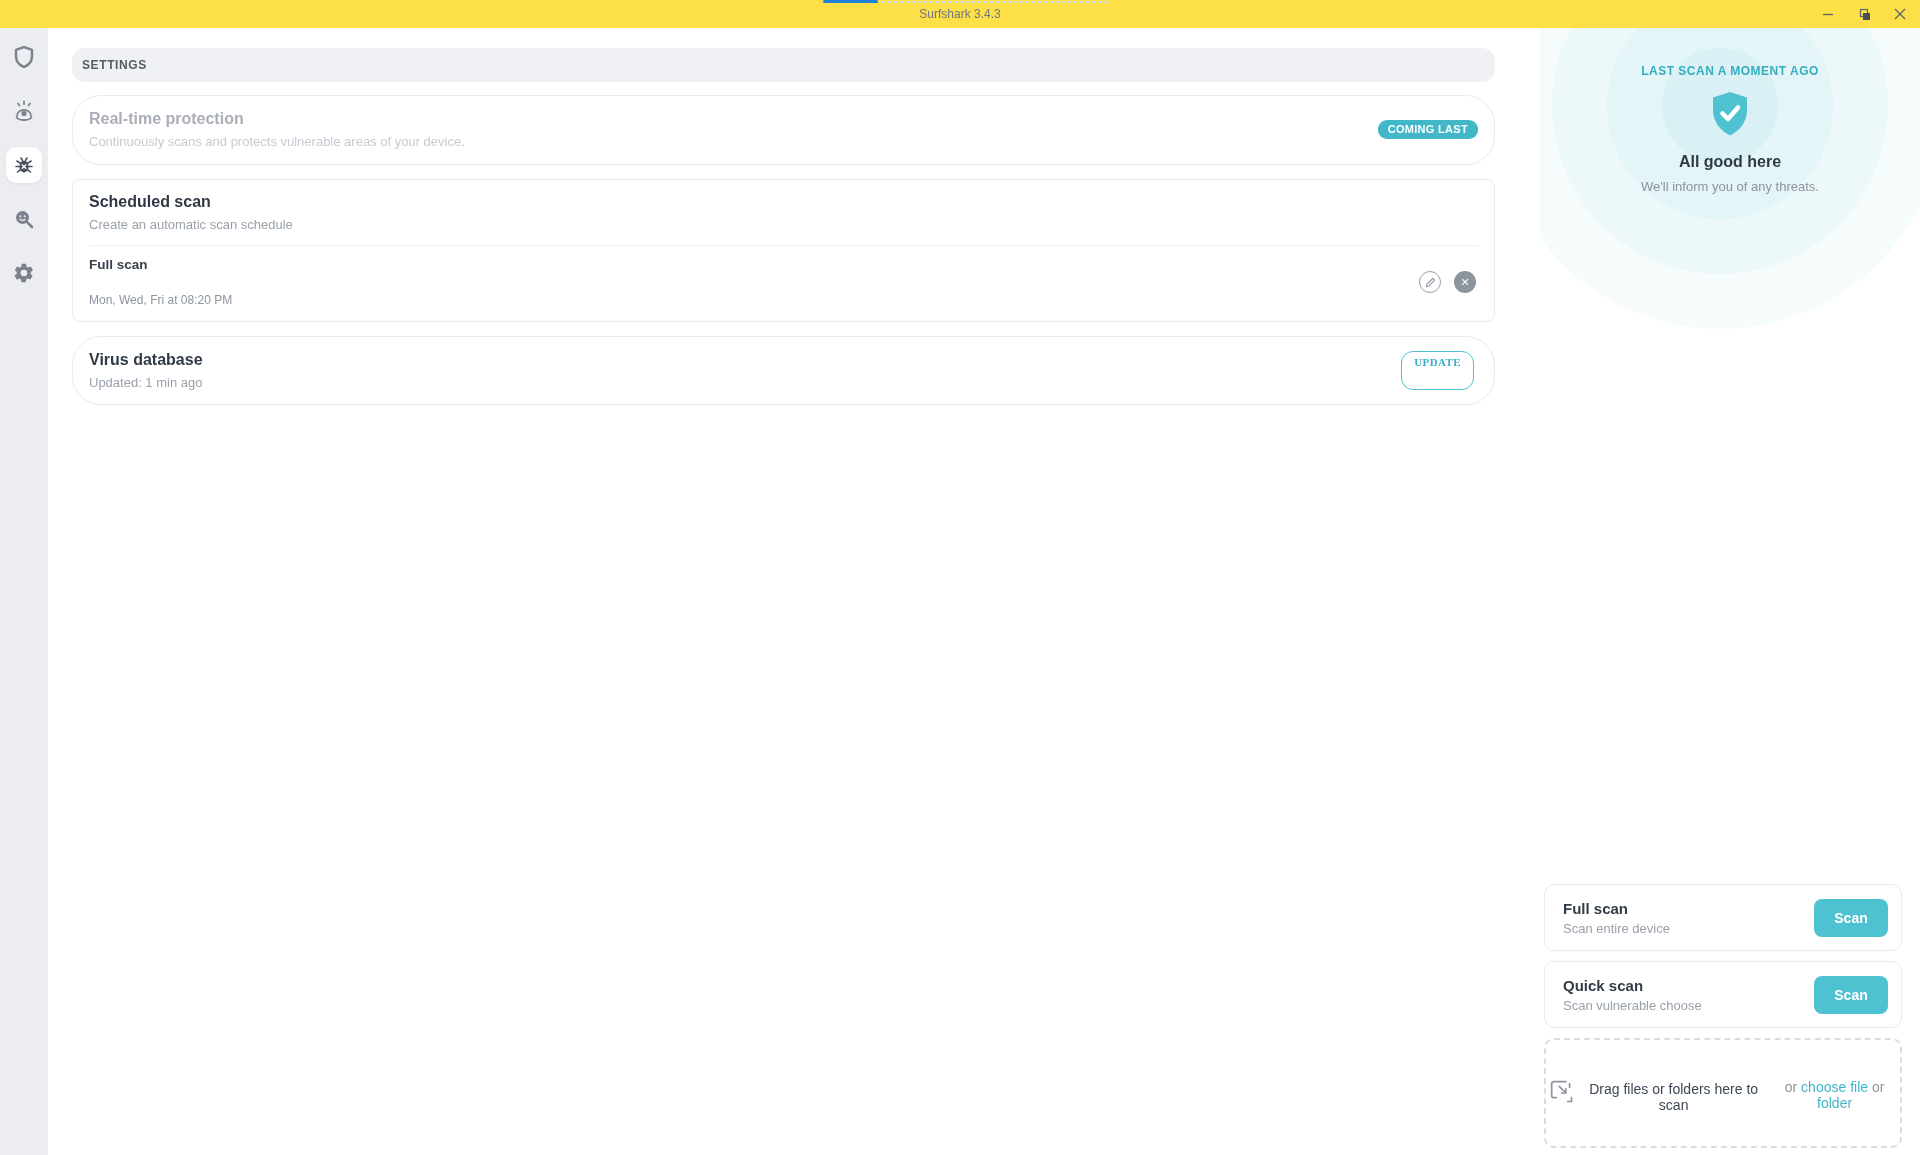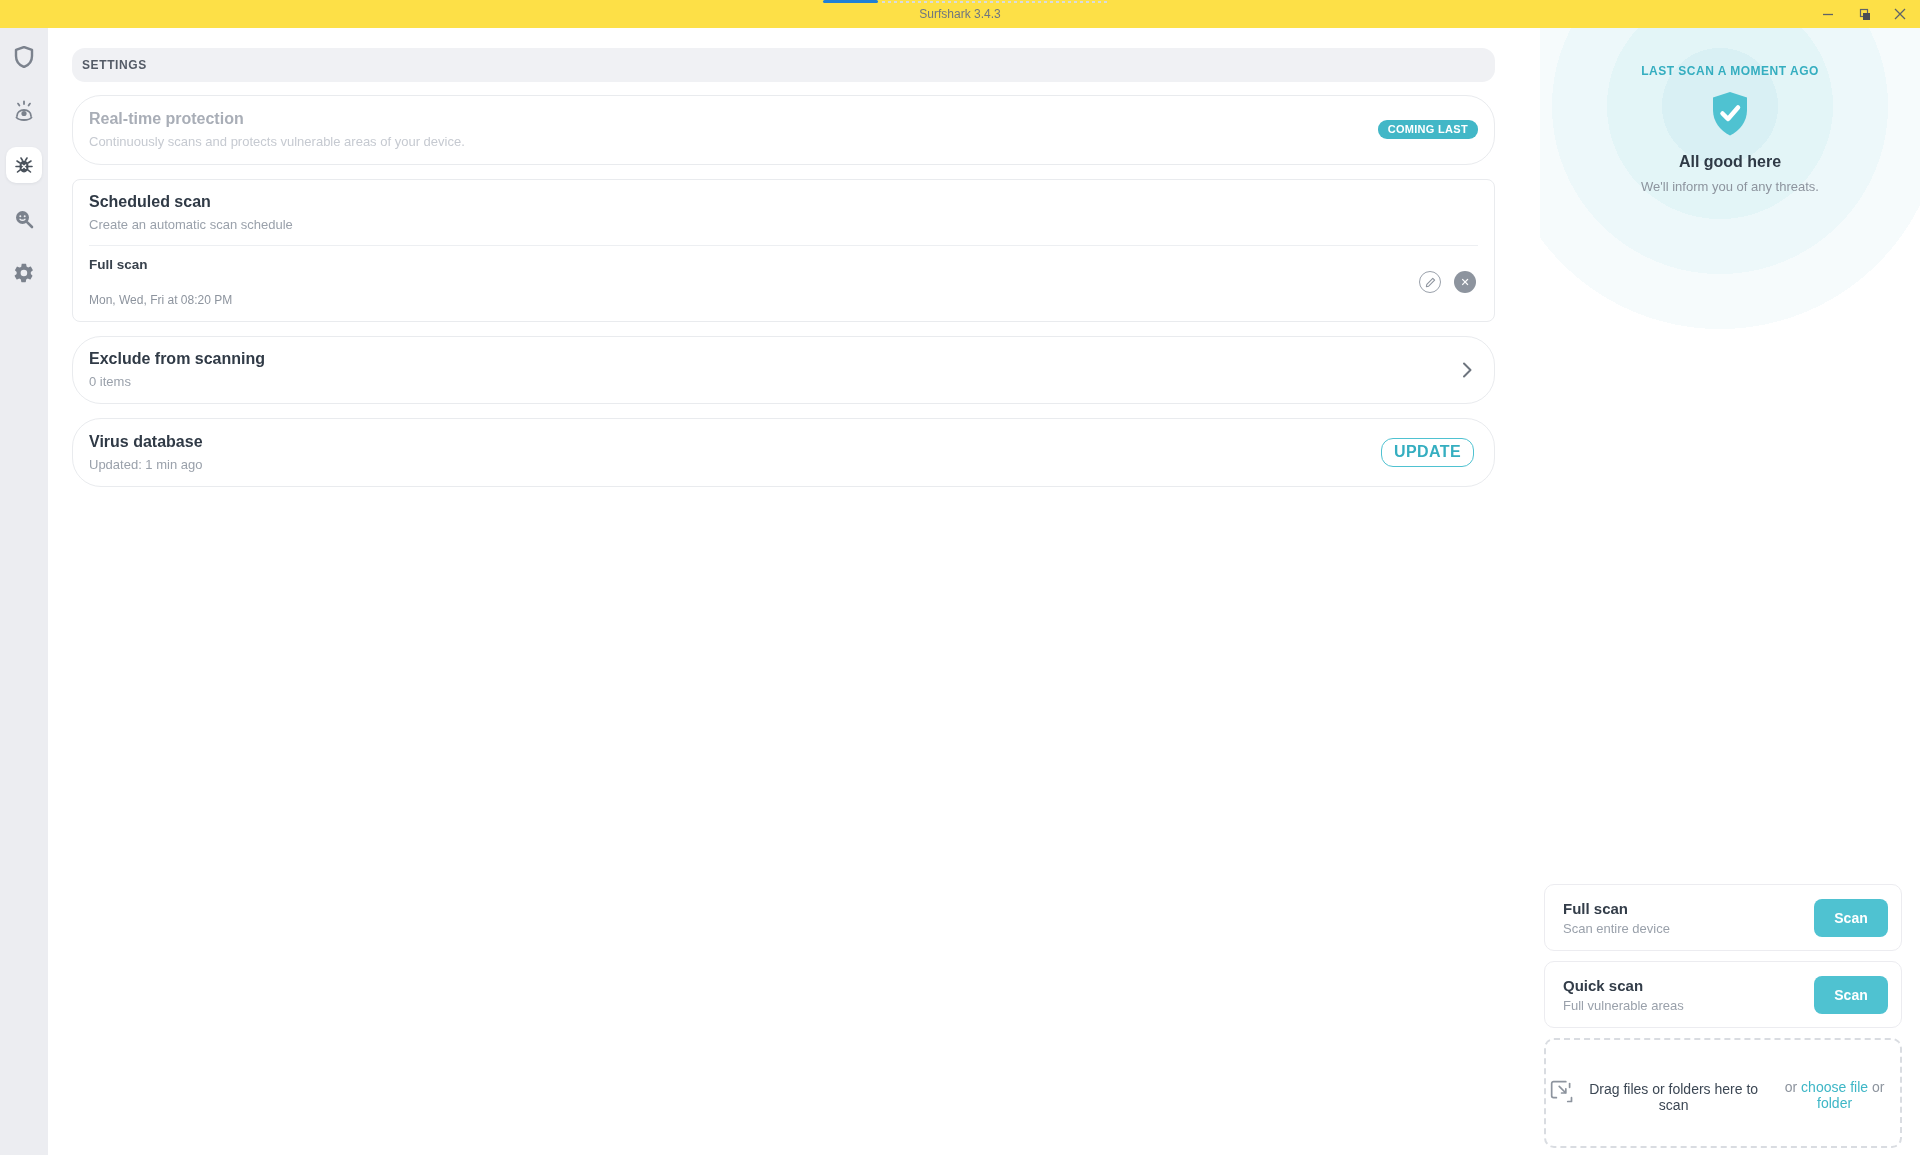--- a/index.html
+++ b/index.html
@@ -105,24 +105,24 @@
     width: 22px; height: 22px; border-radius: 50%;
     background: #8d949e; color: #ffffff;
     display: flex; align-items: center; justify-content: center;
     font-size: 11px; font-weight: bold; cursor: pointer;
   }
 
   .chevron { display: flex; align-items: center; padding-right: 6px; color: #6d747e; }
 
   .btn-update {
     background: #fff; border: 1.5px solid #4fc2d1; color: #35aec0;
-    font-size: 16px; font-weight: bold; letter-spacing: .4px;
-    padding: 4px 12px 5px; border-radius: 12px; cursor: pointer;
+    font-size: 11px; font-weight: bold; letter-spacing: .4px;
+    padding: 4px 12px 21px; border-radius: 12px; cursor: pointer;
     margin-right: 4px;
-    font-family: Liberation Sans, sans-serif;
+    font-family: Liberation Serif, serif;
   }
 
   
   .rightpanel {
     width: 380px; flex-shrink: 0; position: relative; background: #ffffff;
   }
   .radar {
     position: absolute; top: 0; left: 0; right: 0; height: 330px;
     background: radial-gradient(circle at 180px 78px,
       #d9f0f4 0px,  #d9f0f4 58px,
@@ -274,31 +274,20 @@
               <path d="M1.5 10.5 L2 8 L8.5 1.5 L10.5 3.5 L4 10 Z" fill="none" stroke="currentColor" stroke-width="1.2" stroke-linejoin="round"></path>
             </svg>
           </div>
           <div class="icon-btn-delete">
             <span>✕</span>
           </div>
         </div>
       </div>
     </div>
 
-    <div class="card card-row" style="min-height:63px;">
-      <div>
-        <div class="card-title">Exclude from scanning</div>
-        <div class="card-sub">0 items</div>
-      </div>
-      <div class="chevron">
-        <svg width="10" height="16" viewBox="0 0 10 16">
-            <path d="M2 1.5 L8.5 8 L2 14.5" fill="none" stroke="currentColor" stroke-width="2" stroke-linecap="round" stroke-linejoin="round"></path>
-          </svg>
-      </div>
-    </div>
 
     <div class="card card-row" style="min-height:69px;">
       <div>
         <div class="card-title">Virus database</div>
         <div class="card-sub">Updated: 1 min ago</div>
       </div>
       <button class="btn-update">UPDATE</button>
     </div>
   </div>
 
@@ -322,21 +311,21 @@
         <div>
           <div class="scan-title">Full scan</div>
           <div class="scan-sub">Scan entire device</div>
         </div>
         <button class="btn-scan">Scan</button>
       </div>
 
       <div class="scan-card">
         <div>
           <div class="scan-title">Quick scan</div>
-          <div class="scan-sub">Full vulnerable areas</div>
+          <div class="scan-sub">Scan vulnerable choose</div>
         </div>
         <button class="btn-scan">Scan</button>
       </div>
 
       <div class="dropzone">
         <svg width="34" height="30" viewBox="0 0 34 30">
           <g stroke="#8d949e" stroke-width="1.8" fill="none" stroke-linecap="round" stroke-linejoin="round">
             <path d="M21 3 H8 a2 2 0 0 0 -2 2 V18 a2 2 0 0 0 2 2 H11"></path>
             <path d="M25 9 V5"></path>
             <path d="M27 24 H23 M27 24 V20"></path>

